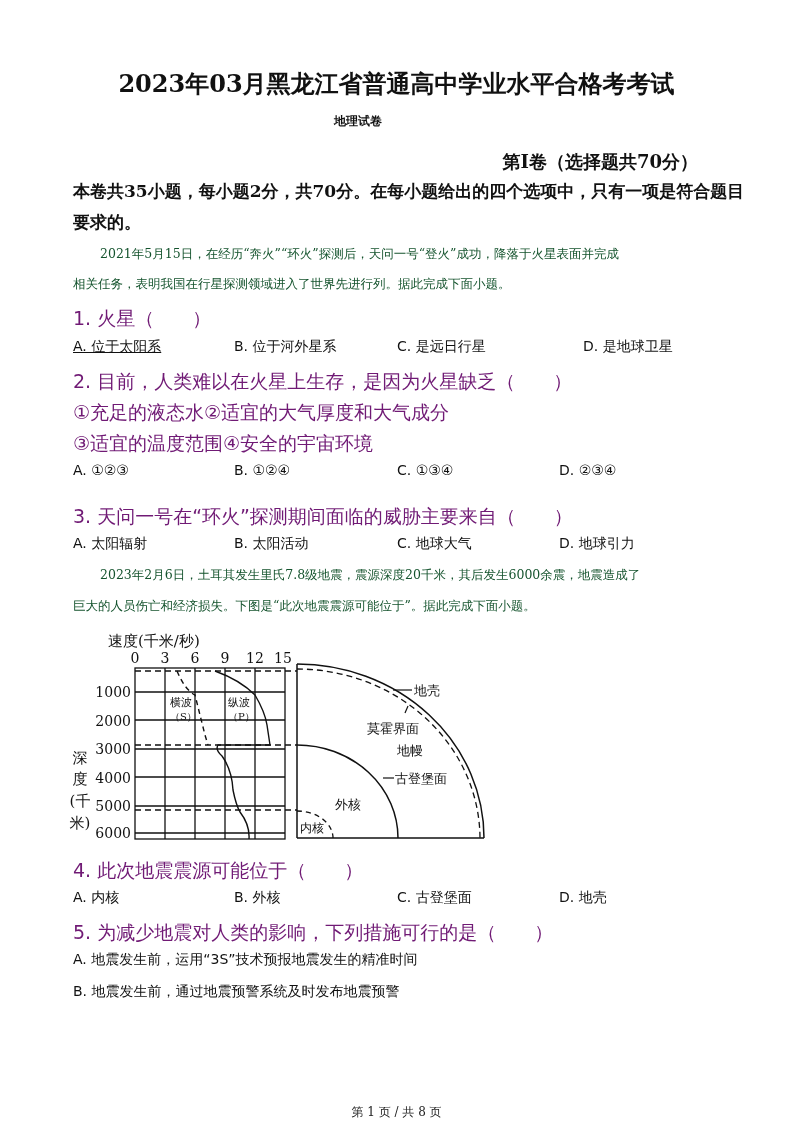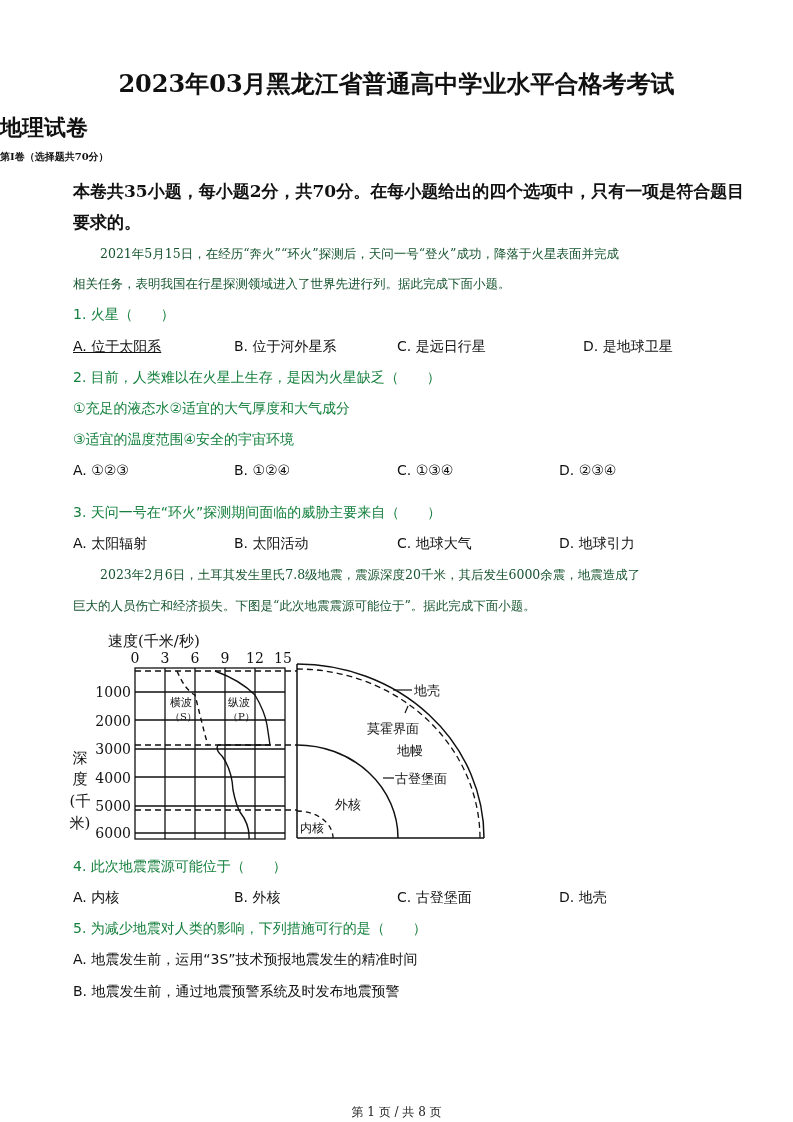--- a/index.html
+++ b/index.html
@@ -1,24 +1,24 @@
 <!DOCTYPE html>
 <html><head>
 <meta charset="utf-8">
 <style>
   html, body { margin: 0; padding: 0; background: #ffffff; }
   body { width: 793px; height: 1122px; position: relative; overflow: hidden;
          font-family: "DejaVu Serif", "Liberation Serif", serif; color: #111; }
   .abs { position: absolute; white-space: nowrap; }
   .title { top: 68px; left: 0; width: 793px; text-align: center; font-size: 24px; font-weight: bold; }
-  .subtitle { top: 113px; left: 0; width: 716px; font-size: 22px; font-weight: bold; }
-  .section { top: 150px; left: 0; width: 698px; text-align: left; font-size: 10px; font-weight: bold; }
+  .subtitle { top: 113px; left: 0; width: 716px; text-align: center; font-size: 12px; font-weight: bold; }
+  .section { top: 150px; left: 0; width: 698px; text-align: right; font-size: 18px; font-weight: bold; }
   .instr { left: 73px; font-size: 17px; font-weight: bold; }
   .passage { left: 73px; font-size: 12.5px; font-family: "DejaVu Serif", serif; color: #14532d; }
-  .q { left: 73px; font-size: 14px; font-family: "DejaVu Sans", "Liberation Sans", sans-serif; color: #15803d; }
+  .q { left: 73px; font-size: 19px; font-family: "DejaVu Sans", "Liberation Sans", sans-serif; color: #701a75; }
   .opt { font-size: 14px; font-family: "DejaVu Sans", "Liberation Sans", sans-serif; color: #111; }
   .footer { top: 1104px; left: 0; width: 793px; text-align: center; font-size: 12px; color: #222; }
   svg text { font-family: "DejaVu Serif", "Liberation Serif", serif; fill: #111; }
 </style>
 </head>
 <body>
 
 <div class="abs title">2023年03月黑龙江省普通高中学业水平合格考考试</div>
 <div class="abs subtitle">地理试卷</div>
 <div class="abs section">第I卷（选择题共70分）</div>

